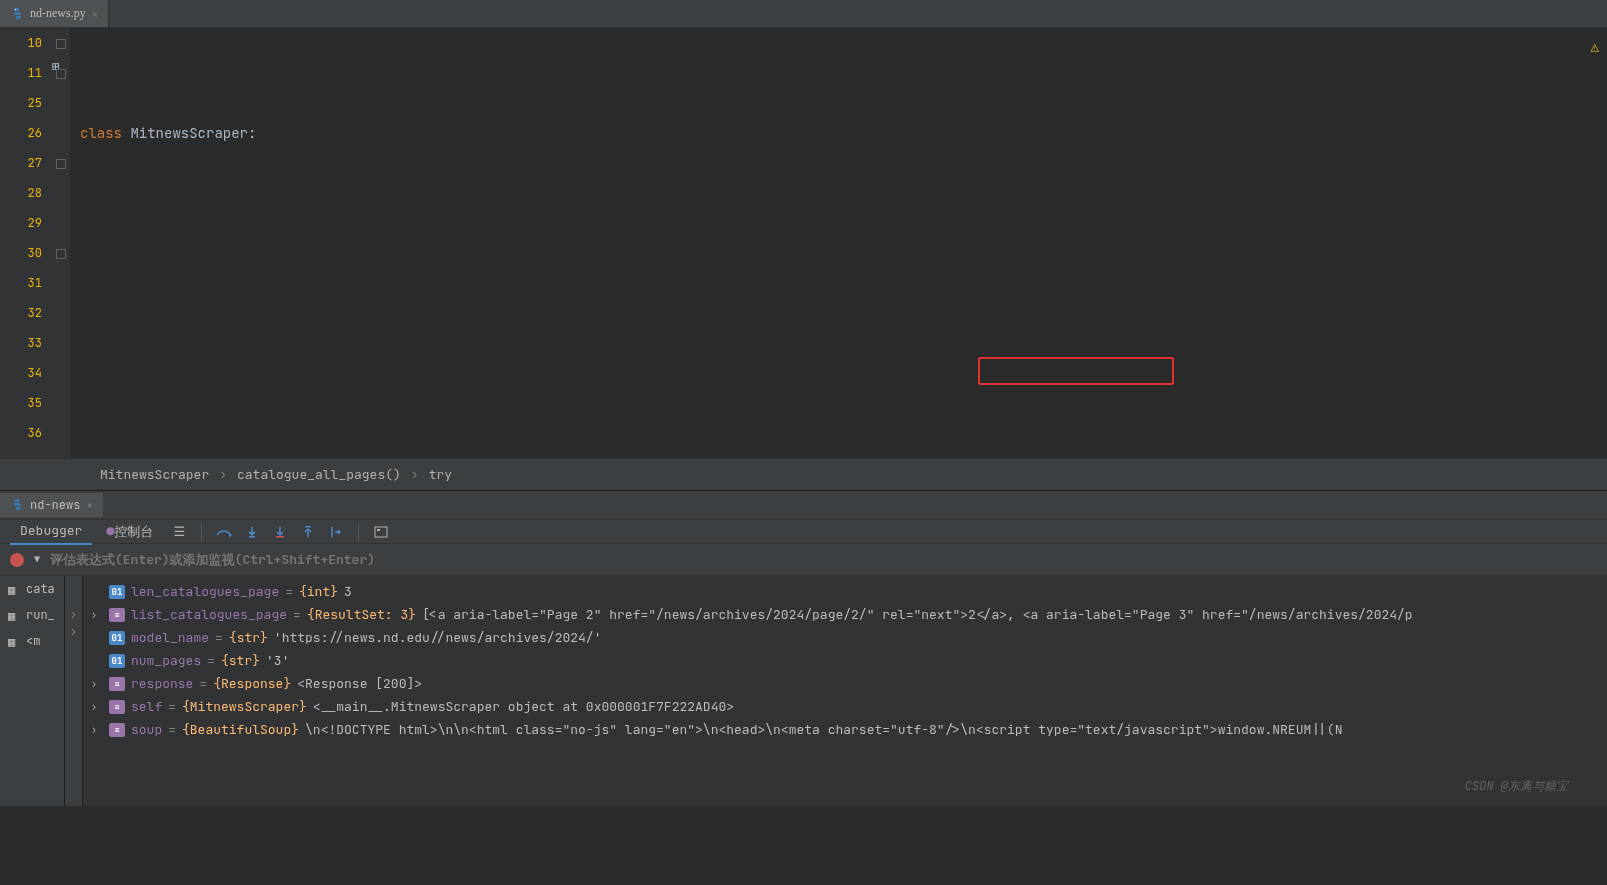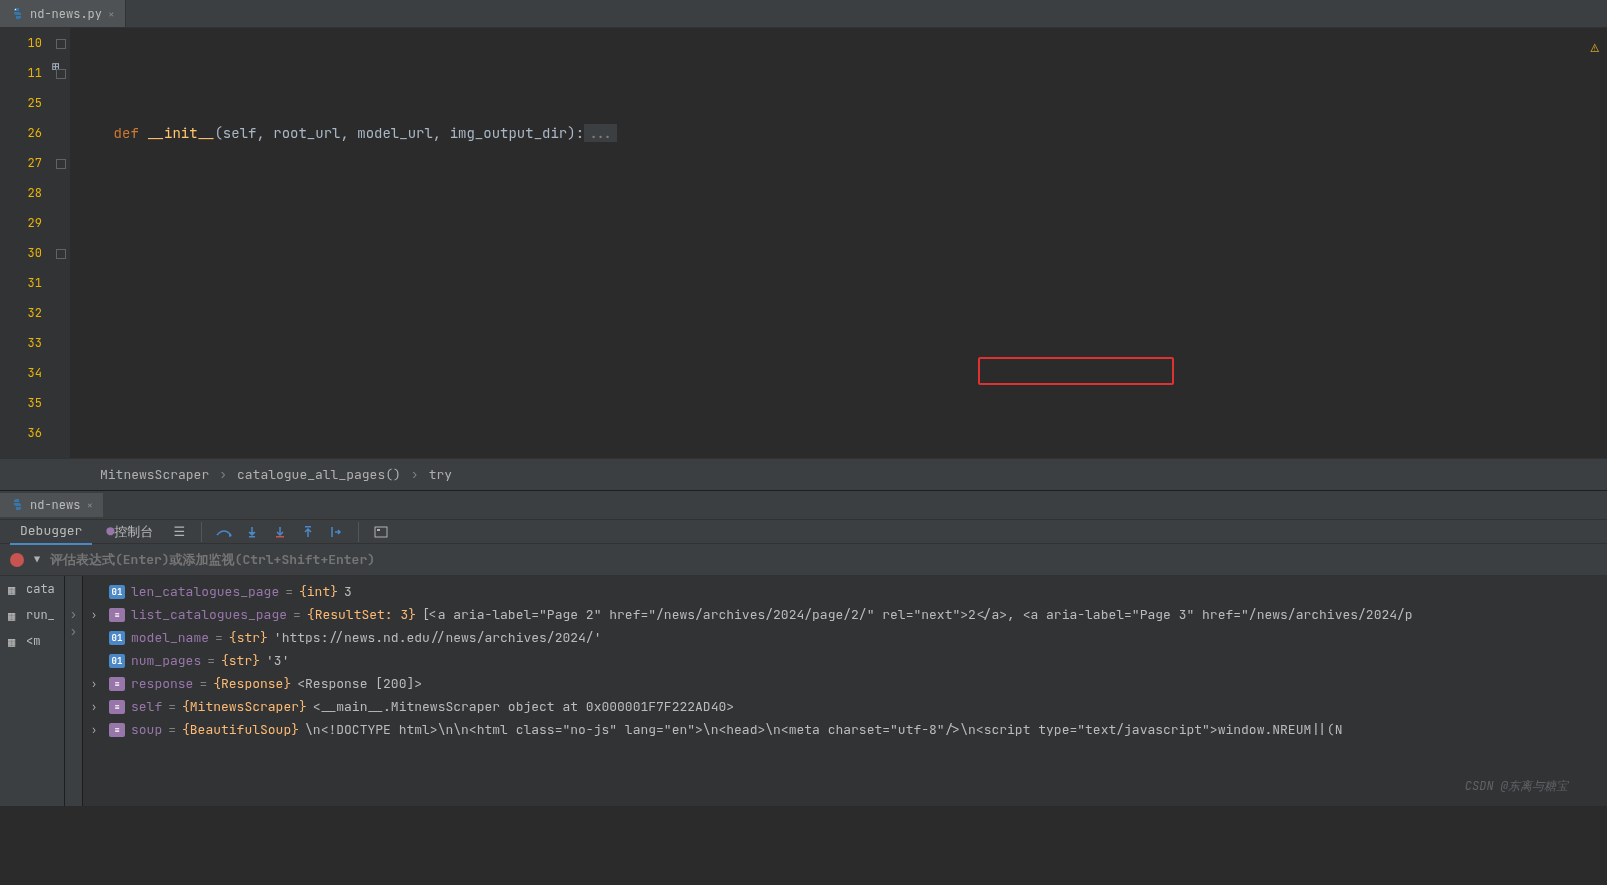--- a/index.html
+++ b/index.html
@@ -20,20 +20,21 @@
 }
 .tab {
   background: #4e5254;
   padding: 5px 10px;
   display: flex;
   align-items: center;
   gap: 6px;
   color: #bbbbbb;
   font-size: 12px;
   border-right: 1px solid #323232;
+  font-family: Liberation Serif, serif;
 }
 .py-icon {
   width: 14px;
   height: 14px;
   display: inline-flex;
   align-items: center;
   justify-content: center;
 }
 .close-x { color: #888; font-size: 11px; cursor: pointer; }
 .editor-area {
@@ -295,21 +296,21 @@
     <div class="fold-mark"></div>
     <div class="fold-mark" style="border:none">⊞</div>
     <div style="height:30px"></div>
     <div style="height:30px"></div>
     <div class="fold-mark"></div>
     <div style="height:60px"></div>
     <div class="fold-mark"></div>
   </div>
   <div class="code-content">
     <div class="highlight-box" style="top:329px;left:908px;width:196px;height:28px"></div>
-    <div class="code-line">    <span class="kw">def</span> <span class="fn">__init__</span>(<span class="param">self, root_url, model_url, img_output_dir</span>):<span class="fold-ellipsis">...</span></div>
+    <div class="code-line"><span class="kw">class</span> <span class="cls">MitnewsScraper</span><span>:</span></div>
     <div class="code-line"></div>
     
     
     
     
     
     
     
     
     

